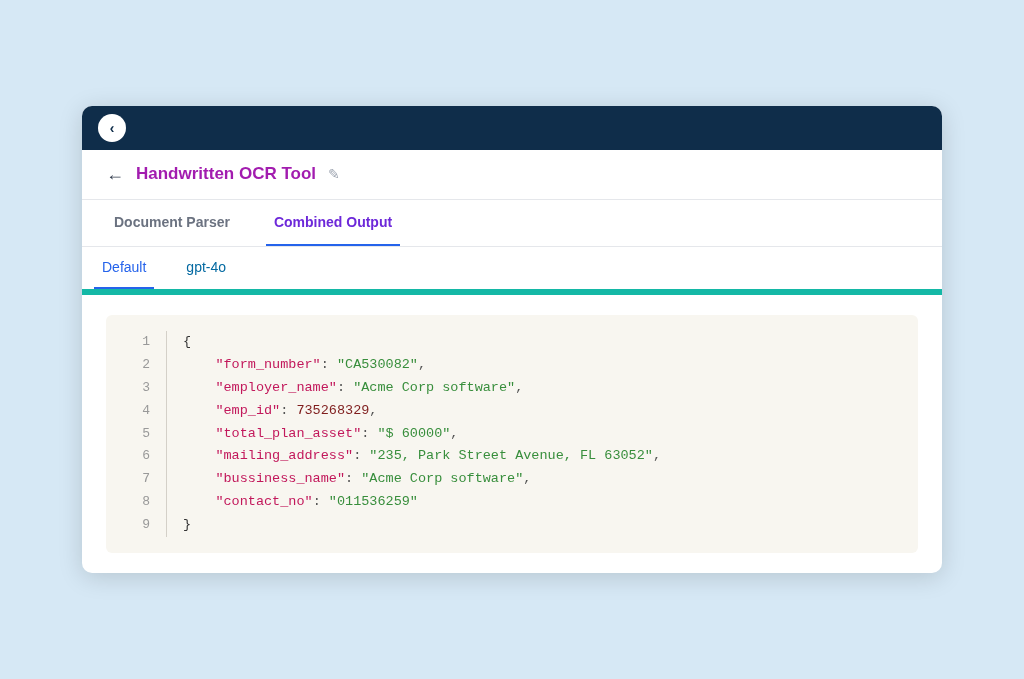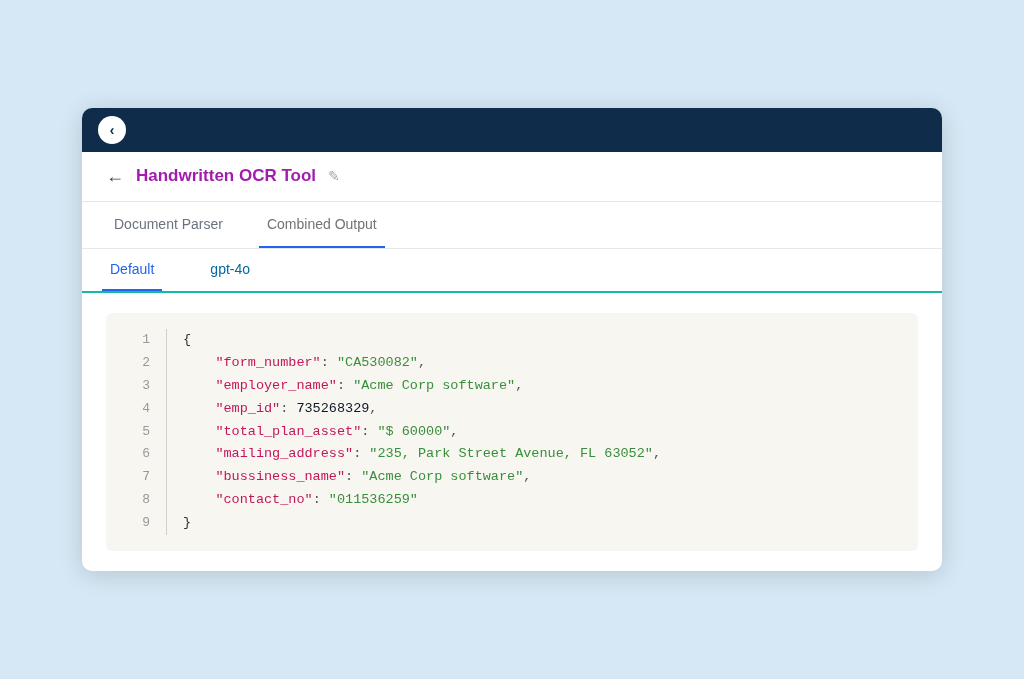--- a/index.html
+++ b/index.html
@@ -79,34 +79,34 @@
       border-bottom: 1px solid #e5e7eb;
     }
 
     .tab-primary {
       padding: 14px 8px;
       font-size: 14px;
       color: #6b7280;
       cursor: pointer;
       border-bottom: 2px solid transparent;
       margin-right: 28px;
-      font-weight: 400;
+      font-weight: 700;
     }
 
     .tab-primary.active {
-      color: #737373;
+      color: #6d28d9;
       border-bottom: 2px solid #2563eb;
-      font-weight: 400;
+      font-weight: 700;
     }
 
     .tabs-secondary {
       display: flex;
-      gap: 16px;
-      padding: 0 20px;
-      border-bottom: 2px solid #14b8a6;
+      gap: 0;
+      padding: 0 12px;
+      border-bottom: 6px solid #14b8a6;
     }
 
     .tab-secondary {
       padding: 12px 8px;
       font-size: 14px;
       color: #0369a1;
       cursor: pointer;
       border-bottom: 2px solid transparent;
       margin-right: 24px;
       font-weight: 400;
@@ -153,21 +153,21 @@
     }
 
     .line-content {
       color: #333333;
       white-space: pre;
     }
 
     .brace { color: #333333; }
     .key { color: #c2185b; }
     .value-str { color: #388e3c; }
-    .value-num { color: #0f172a; }
+    .value-num { color: #7f1d1d; }
     .punctuation { color: #555555; }
   </style>
 </head>
 <body>
 
 <div class="window">
 
   <div class="title-bar">
     <div class="back-circle">
       <span>‹</span>

